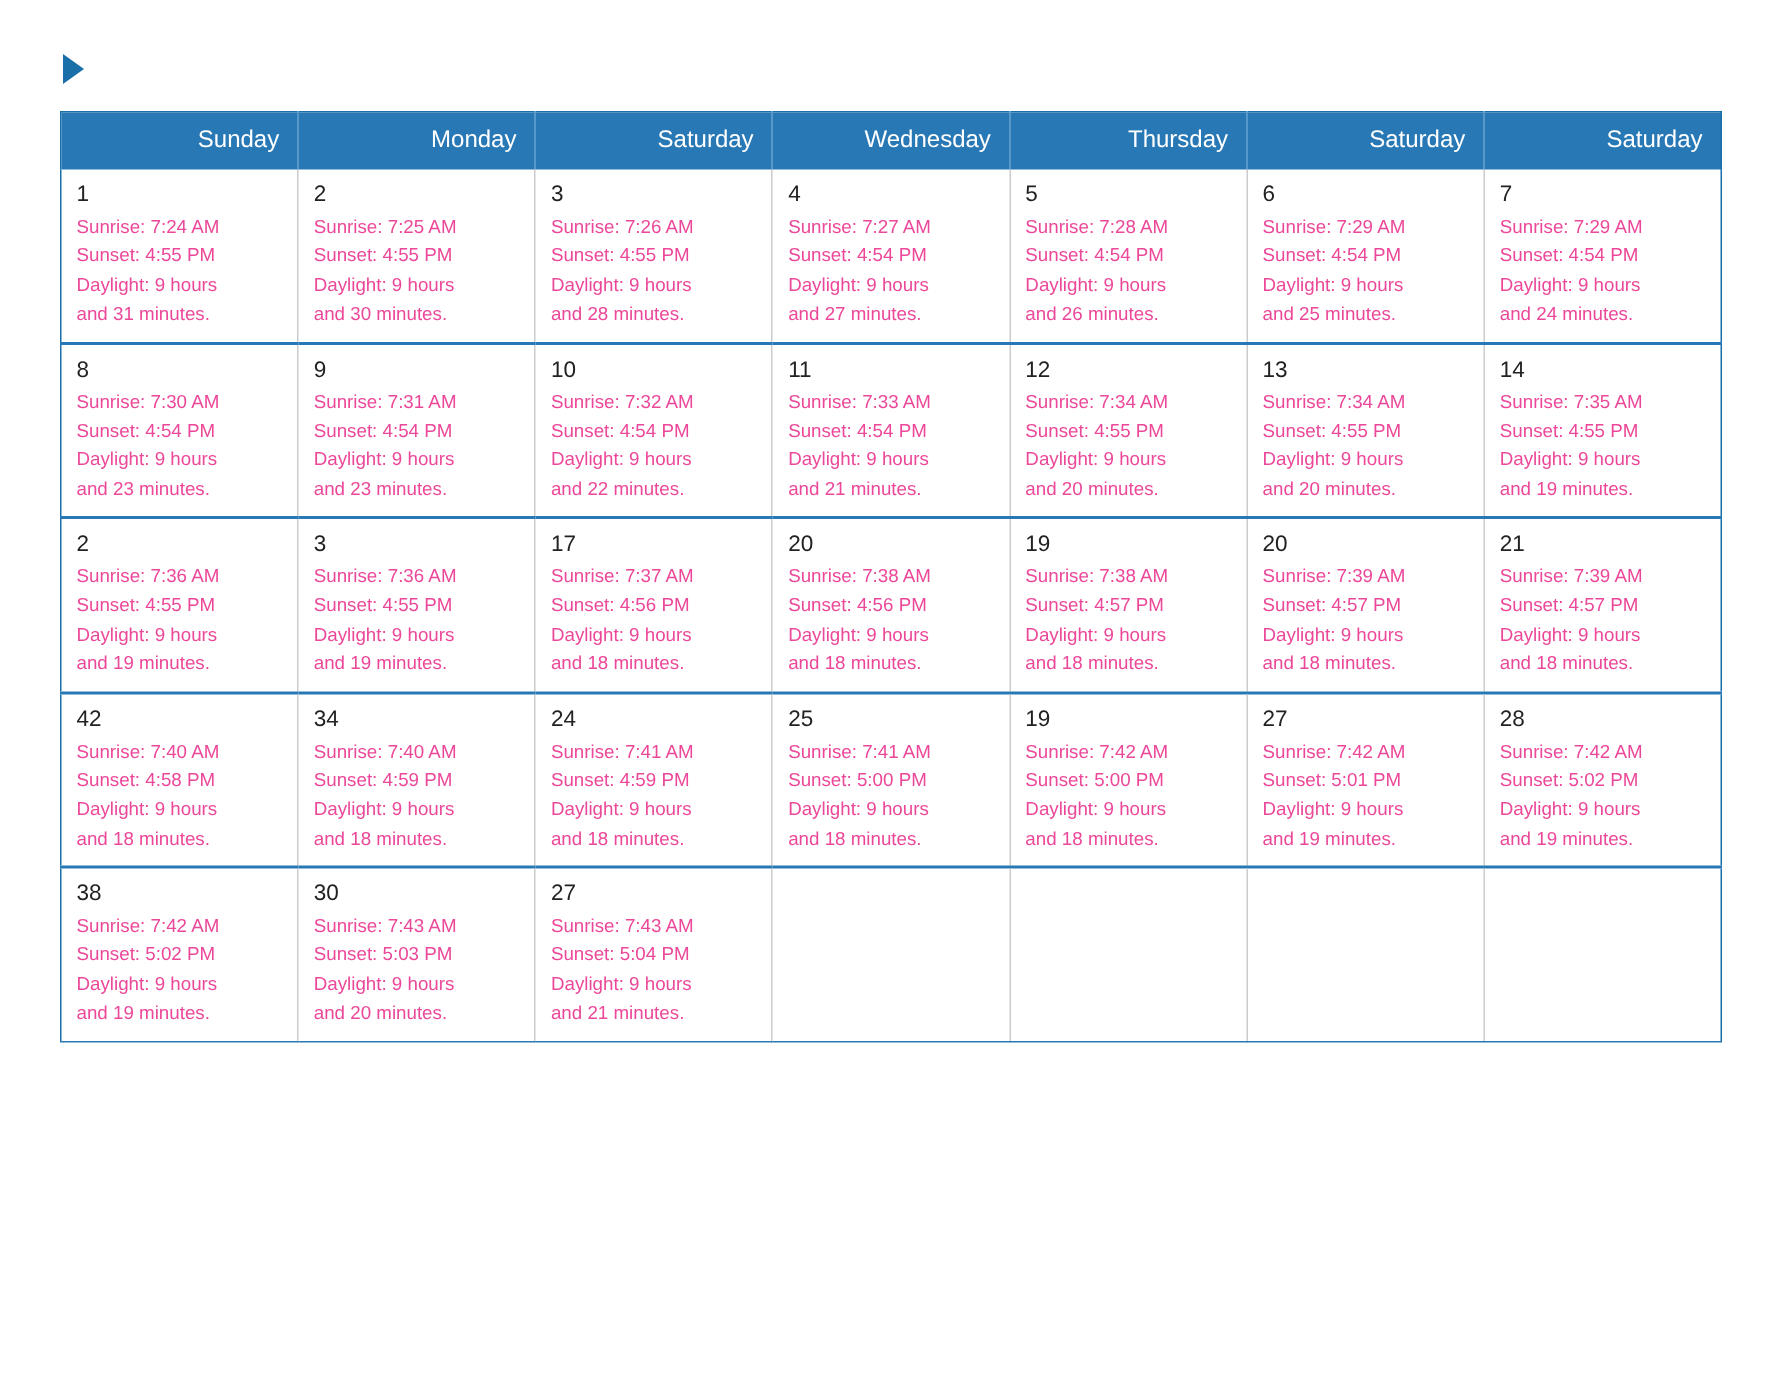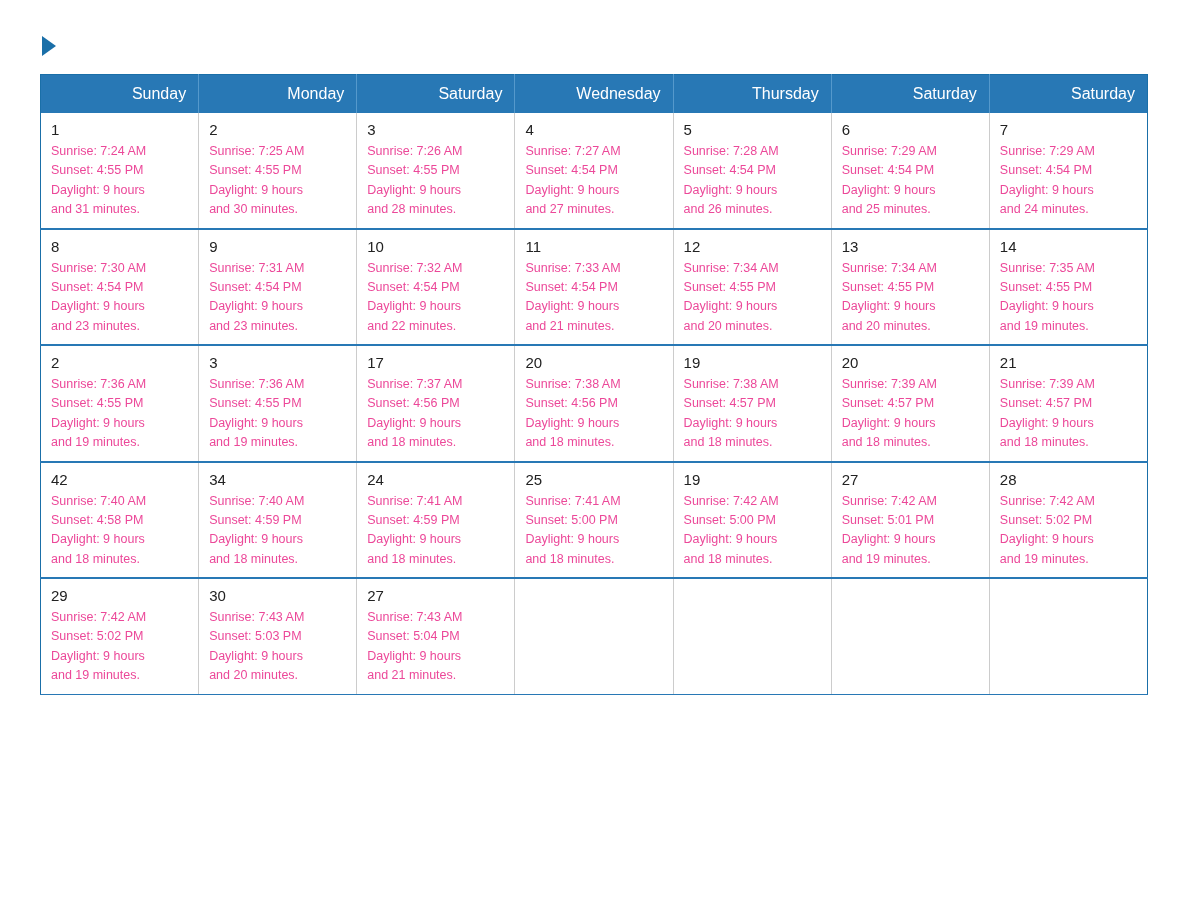--- a/index.html
+++ b/index.html
@@ -253,21 +253,21 @@
           <span class="day-number">27</span>
 <div class="day-info">Sunrise: 7:42 AM<br>Sunset: 5:01 PM<br>Daylight: 9 hours<br>and 19 minutes.</div>
         </td>
         <td>
           <span class="day-number">28</span>
 <div class="day-info">Sunrise: 7:42 AM<br>Sunset: 5:02 PM<br>Daylight: 9 hours<br>and 19 minutes.</div>
         </td>
       </tr>
       <tr>
         <td>
-          <span class="day-number">29</span>
+          <span class="day-number">38</span>
 <div class="day-info">Sunrise: 7:42 AM<br>Sunset: 5:02 PM<br>Daylight: 9 hours<br>and 19 minutes.</div>
         </td>
         <td>
           <span class="day-number">30</span>
 <div class="day-info">Sunrise: 7:43 AM<br>Sunset: 5:03 PM<br>Daylight: 9 hours<br>and 20 minutes.</div>
         </td>
         <td>
           <span class="day-number">27</span>
 <div class="day-info">Sunrise: 7:43 AM<br>Sunset: 5:04 PM<br>Daylight: 9 hours<br>and 21 minutes.</div>
         </td>

